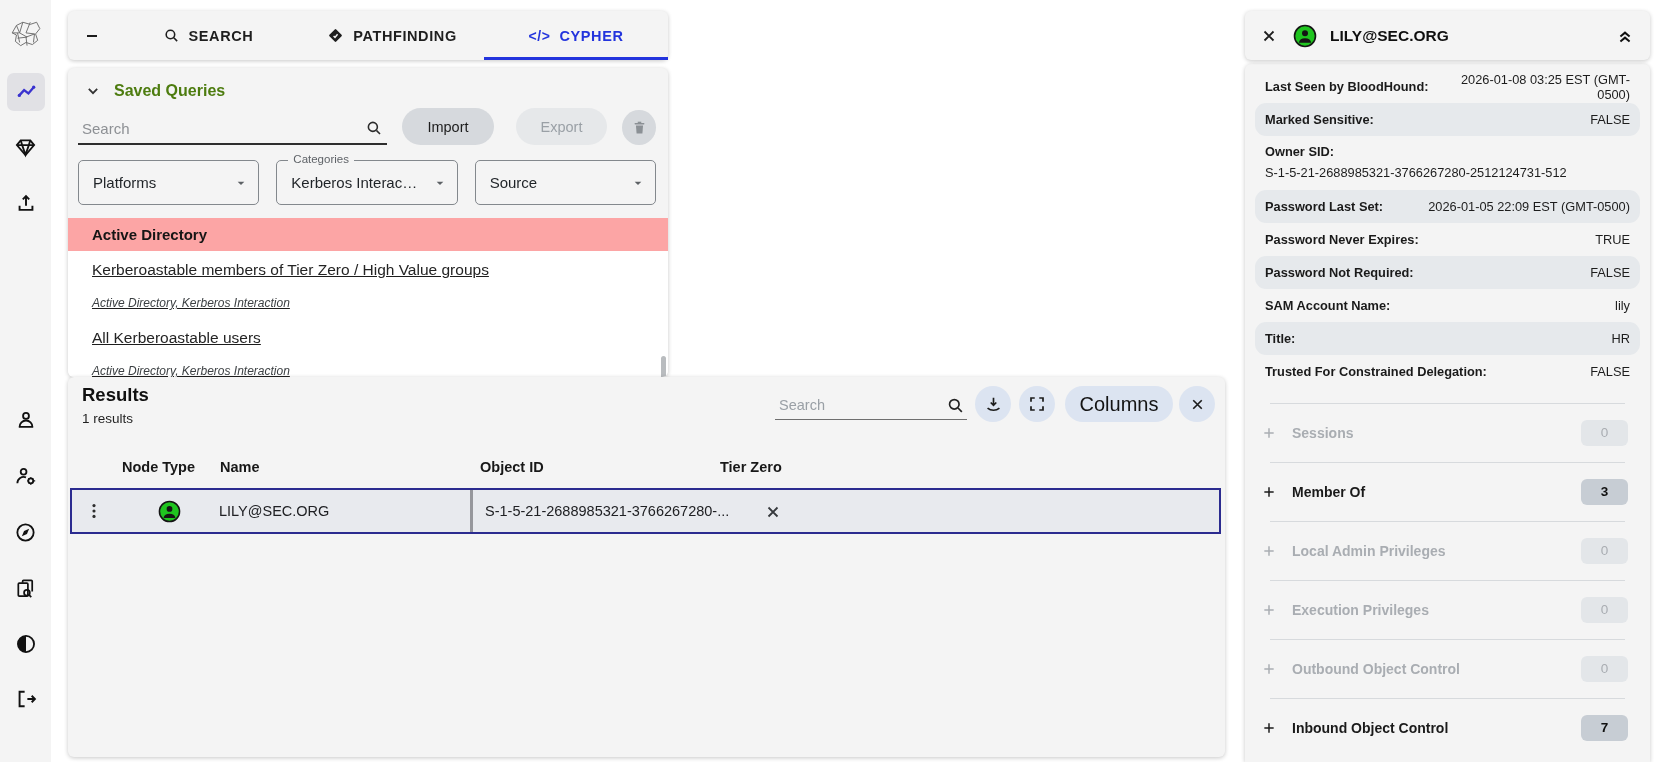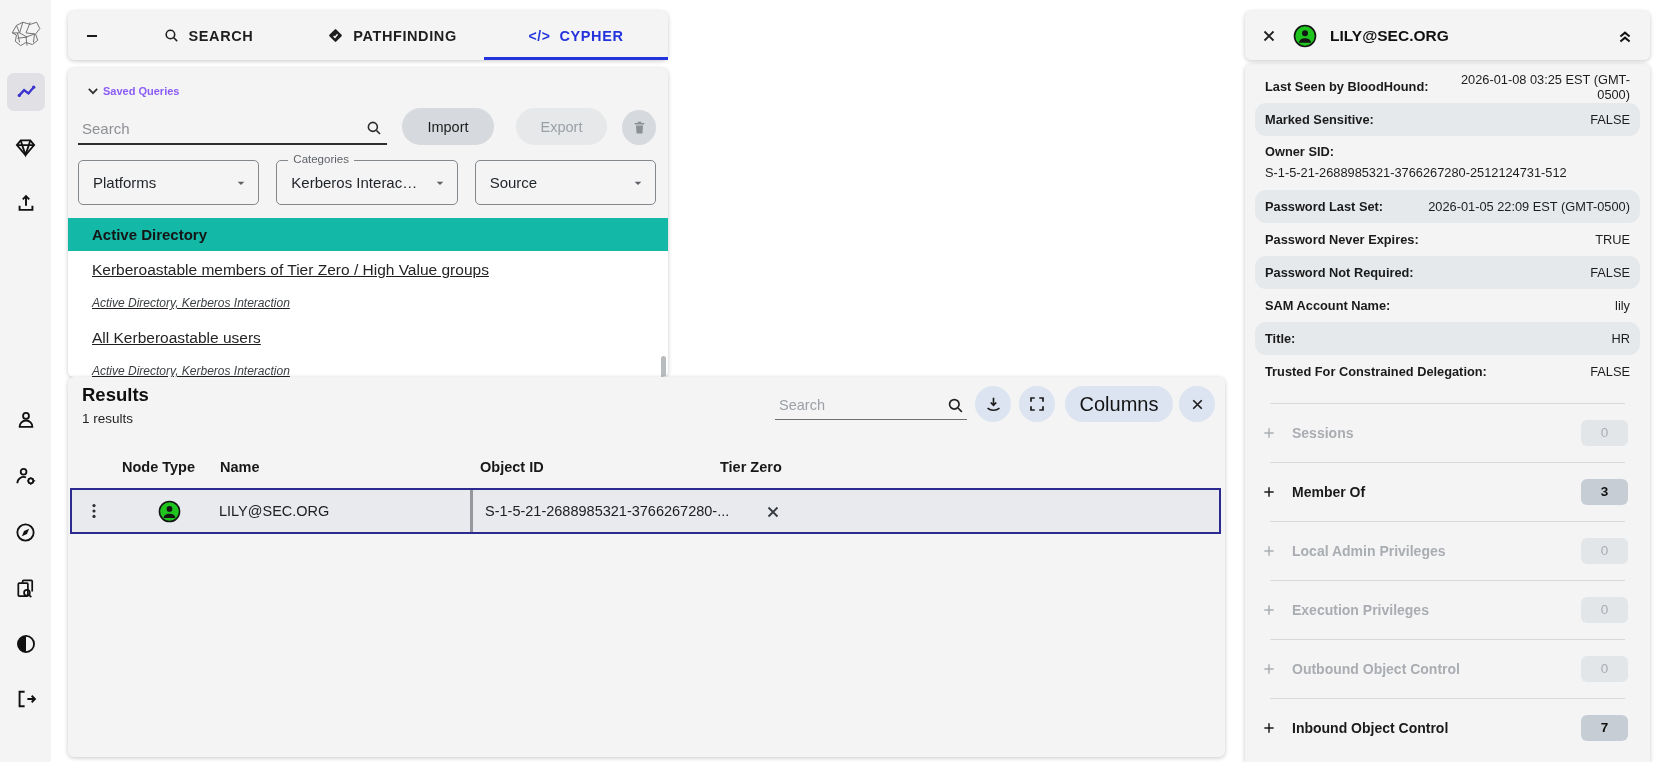--- a/index.html
+++ b/index.html
@@ -16,41 +16,41 @@
   #tabbar{left:68px;top:11px;width:600px;height:49px;display:flex;align-items:stretch;}
   .min-btn{width:48px;display:flex;align-items:center;justify-content:center;color:#1b1b1b;cursor:pointer;}
   .tab{flex:1;display:flex;align-items:center;justify-content:center;gap:9px;font-size:14.5px;font-weight:700;
     letter-spacing:.6px;color:#1e1e1e;position:relative;cursor:pointer;}
   .tab .code-glyph{font-size:14px;font-weight:700;}
   .tab.active{color:#2334dd;}
   .tab.active::after{content:"";position:absolute;left:0;right:0;bottom:0;height:3px;background:#2334dd;}
 
   
   #saved{left:68px;top:68px;width:600px;height:309px;overflow:hidden;}
-  .sq-header{display:flex;align-items:center;padding:13px 16px 2px 15px;font-size:11px;font-weight:700;color:#8b5cf6;}
+  .sq-header{display:flex;align-items:center;gap:11px;padding:13px 16px 2px 15px;font-size:16px;font-weight:700;color:#4d7c0f;}
   .sq-toolbar{display:flex;align-items:flex-end;padding:4px 12px 2px 10px;height:44px;box-sizing:border-box;}
   .sq-search{width:330px;position:relative;border-bottom:2px solid #2e2e2e;height:34px;margin-right:15px;}
   .sq-search input{position:absolute;left:2px;bottom:5px;width:290px;border:none;background:transparent;outline:none;
     font-family:"Liberation Sans",sans-serif;font-size:15px;color:#1d1d1d;}
   .sq-search input::placeholder{color:#8d9094;}
   .sq-search .mag{position:absolute;right:4px;bottom:6px;color:#2c2c2c;}
   .btn-pill{height:37px;border-radius:19px;padding:0 25px;font-size:14.5px;display:flex;align-items:center;
     background:#d6d9dd;color:#1c1c1c;border:none;cursor:pointer;font-family:"Liberation Sans",sans-serif;}
   .btn-pill.disabled{background:#e6e8ea;color:#9aa0a6;}
   .btn-pill + .btn-pill{margin-left:22px;}
   .btn-circle-sm{width:35px;height:35px;border-radius:50%;background:#d6d9dd;display:flex;align-items:center;
     justify-content:center;color:#8b9095;margin-left:15px;border:none;cursor:pointer;}
   .sq-filters{display:flex;gap:17px;padding:13px 12px 0 10px;}
   .select{flex:1;height:45px;border:1px solid #83888d;border-radius:5px;display:flex;align-items:center;
     padding:0 9px 0 14px;font-size:15px;color:#1f2327;position:relative;cursor:pointer;box-sizing:border-box;}
   .select .val{white-space:nowrap;overflow:hidden;text-overflow:ellipsis;max-width:130px;}
   .select .caret{margin-left:auto;color:#5d6165;}
   .float-label{position:absolute;top:-8px;left:11px;font-size:11.5px;color:#5f6368;background:#f4f4f4;padding:0 5px;}
   .sq-list{position:absolute;left:0;right:0;top:150px;bottom:0;background:#ffffff;overflow:hidden;}
-  .sq-section-head{background:#14b8a6;font-weight:700;font-size:15px;color:#151515;padding:8px 0 8px 24px;}
+  .sq-section-head{background:#fca5a5;font-weight:700;font-size:15px;color:#151515;padding:8px 0 8px 24px;}
   .sq-item{padding:9px 16px 9px 24px;cursor:pointer;text-decoration:underline;}
   .sq-item .t{font-size:15.5px;color:#242424;line-height:20px;}
   .sq-item .s{font-size:12px;font-style:italic;color:#3c4043;margin-top:16px;}
   .sq-scrollthumb{position:absolute;right:2px;top:138px;width:5px;height:38px;background:#b9bcbf;border-radius:3px;}
 
   
   #results{left:68px;top:377px;width:1157px;height:380px;}
   .res-title{position:absolute;left:14px;top:7px;font-size:18.5px;font-weight:700;color:#101010;}
   .res-count{position:absolute;left:14px;top:34px;font-size:13.5px;color:#1f1f1f;}
   .res-search{position:absolute;left:707px;top:11px;width:192px;height:31px;border-bottom:1px solid #6f6f6f;}

